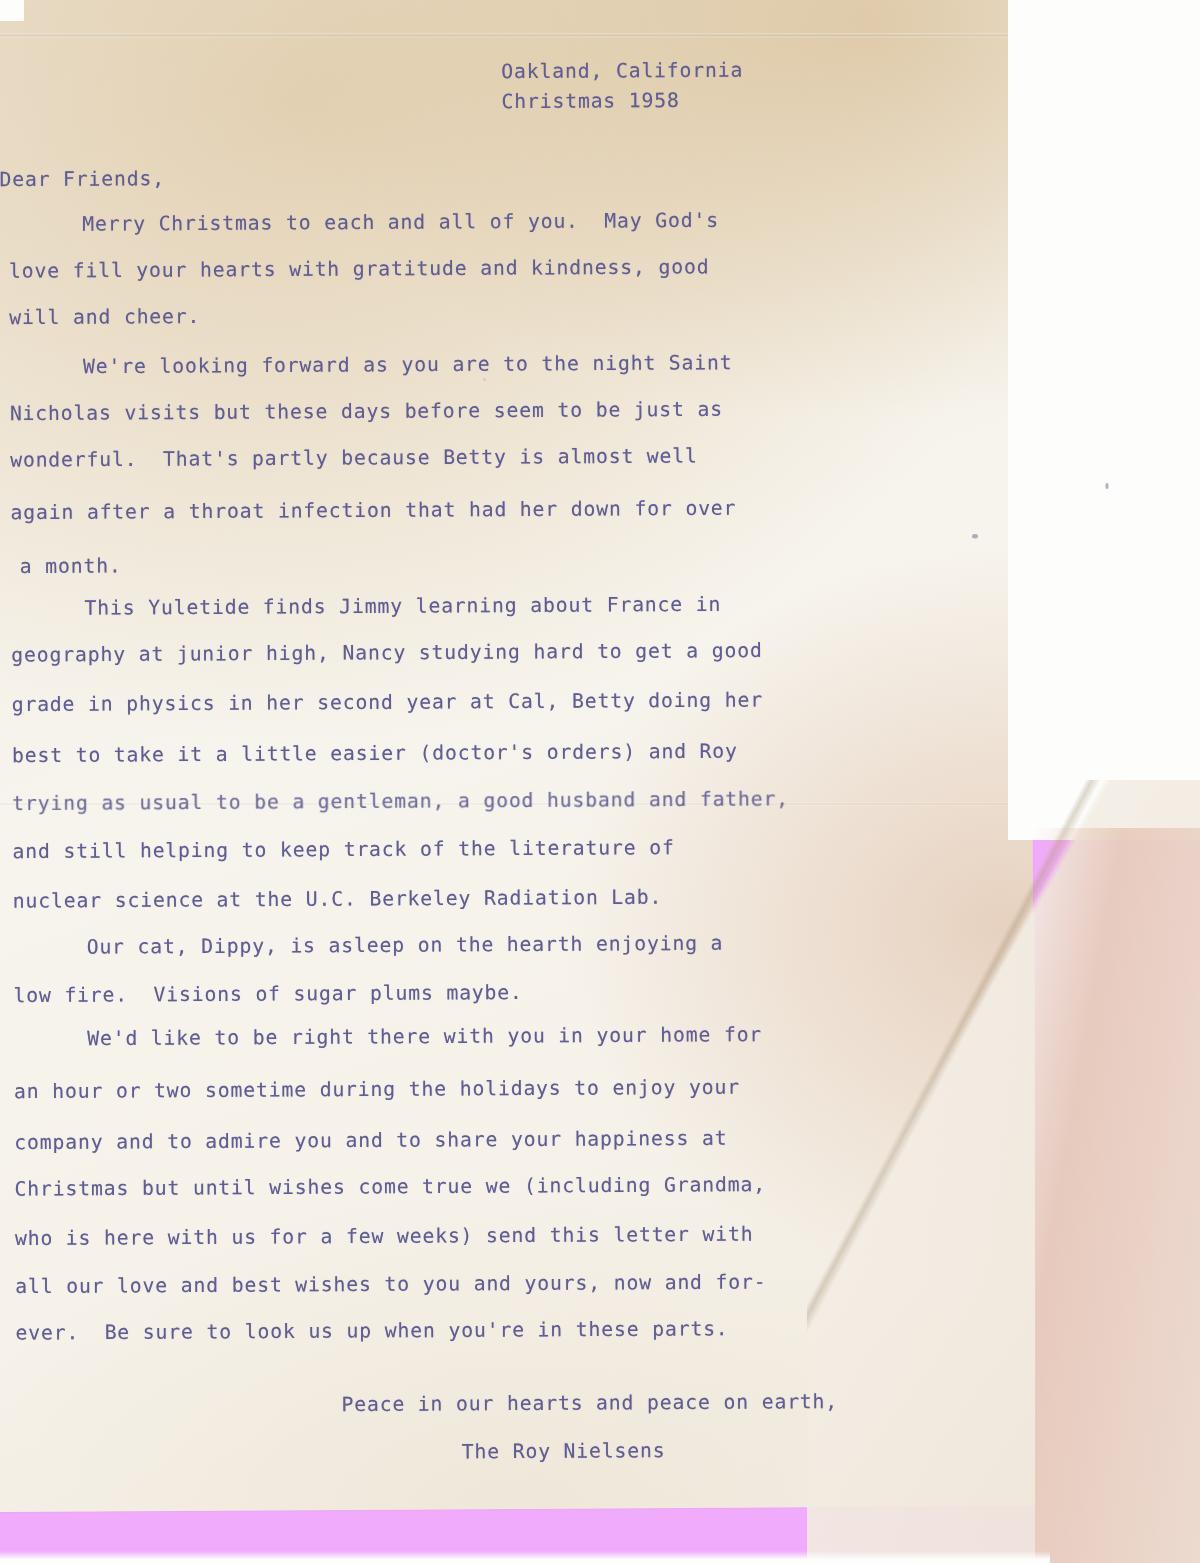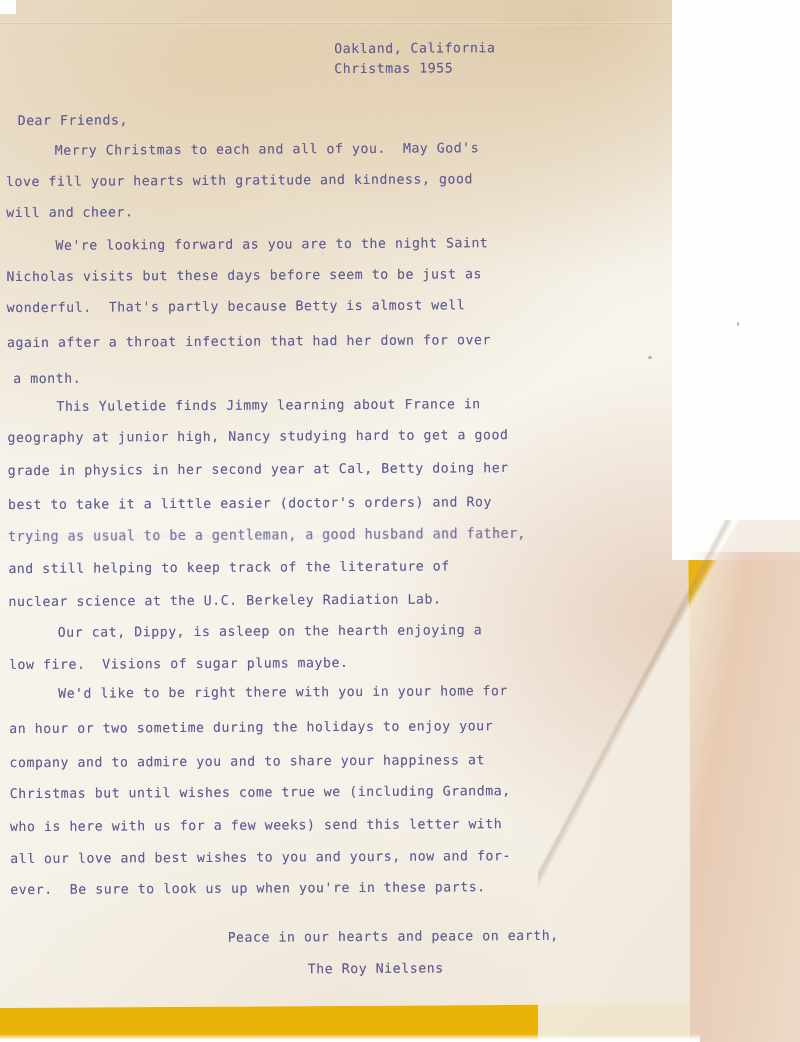--- a/index.html
+++ b/index.html
@@ -12,21 +12,21 @@
     height: 1042px;
     overflow: hidden;
     font-family: "DejaVu Sans Mono", monospace;
   }
 
   
   #scan {
     position: relative;
     width: 800px;
     height: 1042px;
-    background: #eab308;
+    background: #f0abfc;
     text-align: right;
   }
 
   
   #sheet {
     position: absolute;
     left: -12px;
     top: -14px;
     width: 700px;
     height: 1020px;
@@ -148,23 +148,23 @@
   <div id="rightedge"></div>
   <div id="bottomwhite"></div>
 
   <div class="speck" style="left:648px; top:356px; width:4px; height:3px;"></div>
   <div class="speck" style="left:737px; top:322px; width:2px; height:4px;"></div>
   <div class="speck" style="left:322px; top:252px; width:2px; height:2px; opacity:0.35;"></div>
 
   <div id="letter">
 
     <div class="tline" style="left:337px; top:42px;">Oakland, California</div>
-    <div class="tline" style="left:337px; top:62px;">Christmas 1955</div>
+    <div class="tline" style="left:337px; top:62px;">Christmas 1958</div>
 
-    <div class="tline" style="left:20px;  top:112px;">Dear Friends,</div>
+    <div class="tline" style="left:2px;  top:112px;">Dear Friends,</div>
 
     <div class="tline" style="left:57px; top:142px;">Merry Christmas to each and all of you.  May God's</div>
     <div class="tline" style="left:8px;  top:173px;">love fill your hearts with gratitude and kindness, good</div>
     <div class="tline" style="left:8px;  top:204px;">will and cheer.</div>
 
     <div class="tline" style="left:57px; top:237px;">We're looking forward as you are to the night Saint</div>
     <div class="tline" style="left:8px;  top:268px;">Nicholas visits but these days before seem to be just as</div>
     <div class="tline" style="left:8px;  top:299px;">wonderful.  That's partly because Betty is almost well</div>
     <div class="tline" style="left:8px;  top:334px;">again after a throat infection that had her down for over</div>
     <div class="tline" style="left:14px;  top:370px;">a month.</div>

